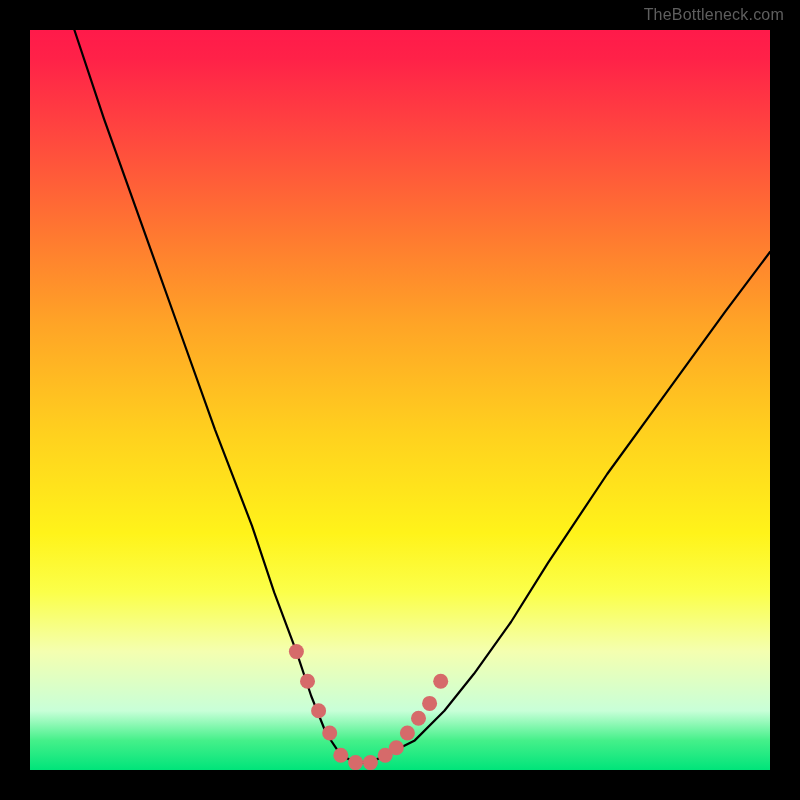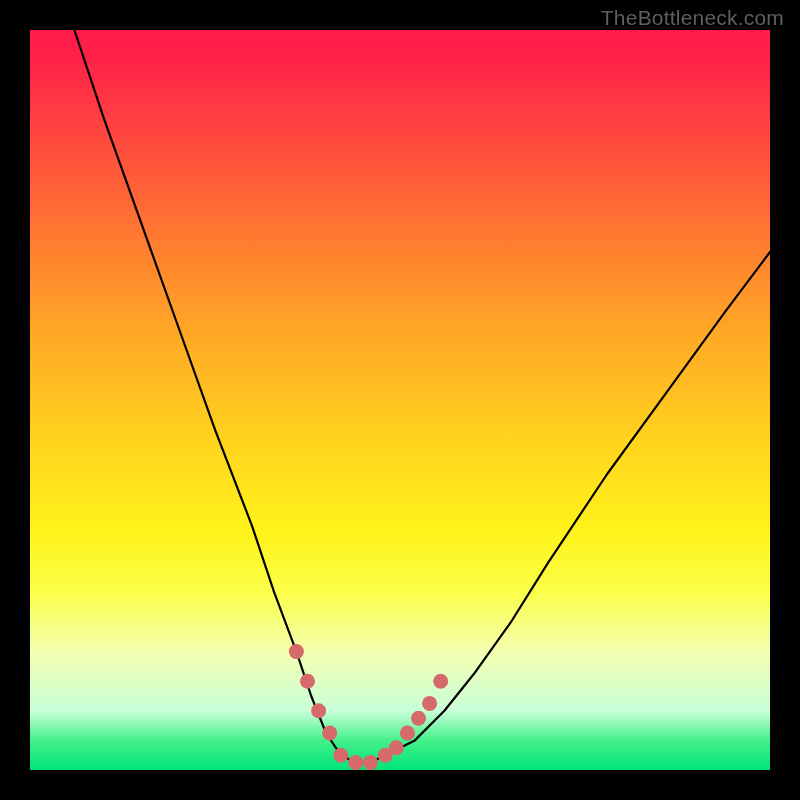--- a/index.html
+++ b/index.html
@@ -26,21 +26,21 @@
       #f4ffb0 84%,
       #c8ffd8 92%,
       #45f08a 96%,
       #00e47a 100%);
   }
   .watermark {
     position: absolute;
     top: 6px;
     right: 16px;
     font-family: Arial, Helvetica, sans-serif;
-    font-size: 21px;
+    font-size: 16px;
     color: #5f5f5f;
     letter-spacing: 0.2px;
     user-select: none;
     font-weight: 500;
   }
   svg.curve {
     position: absolute;
     left: 0; top: 0;
     width: 740px; height: 740px;
     overflow: visible;

